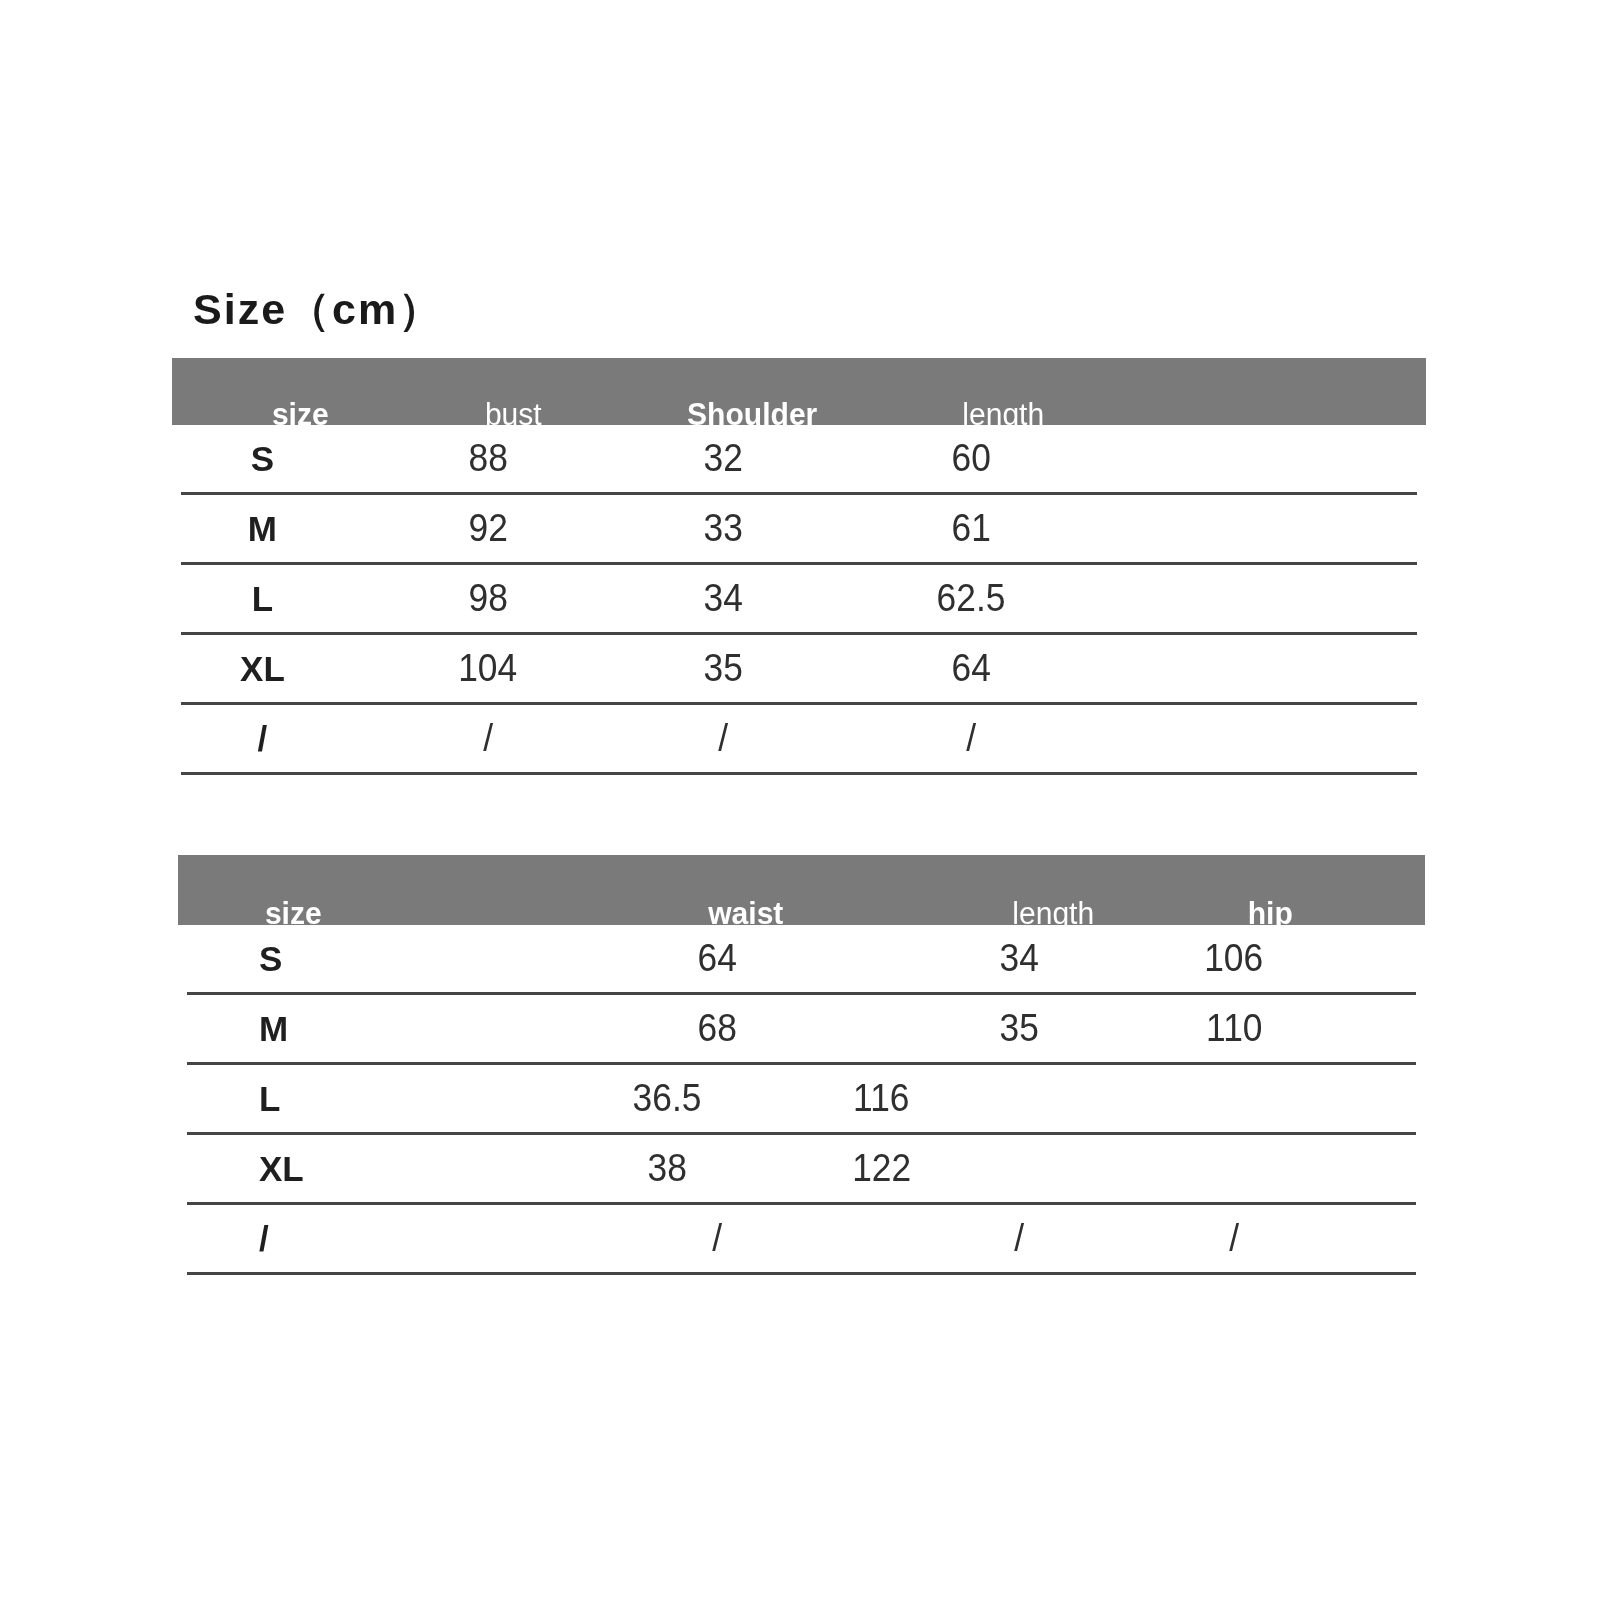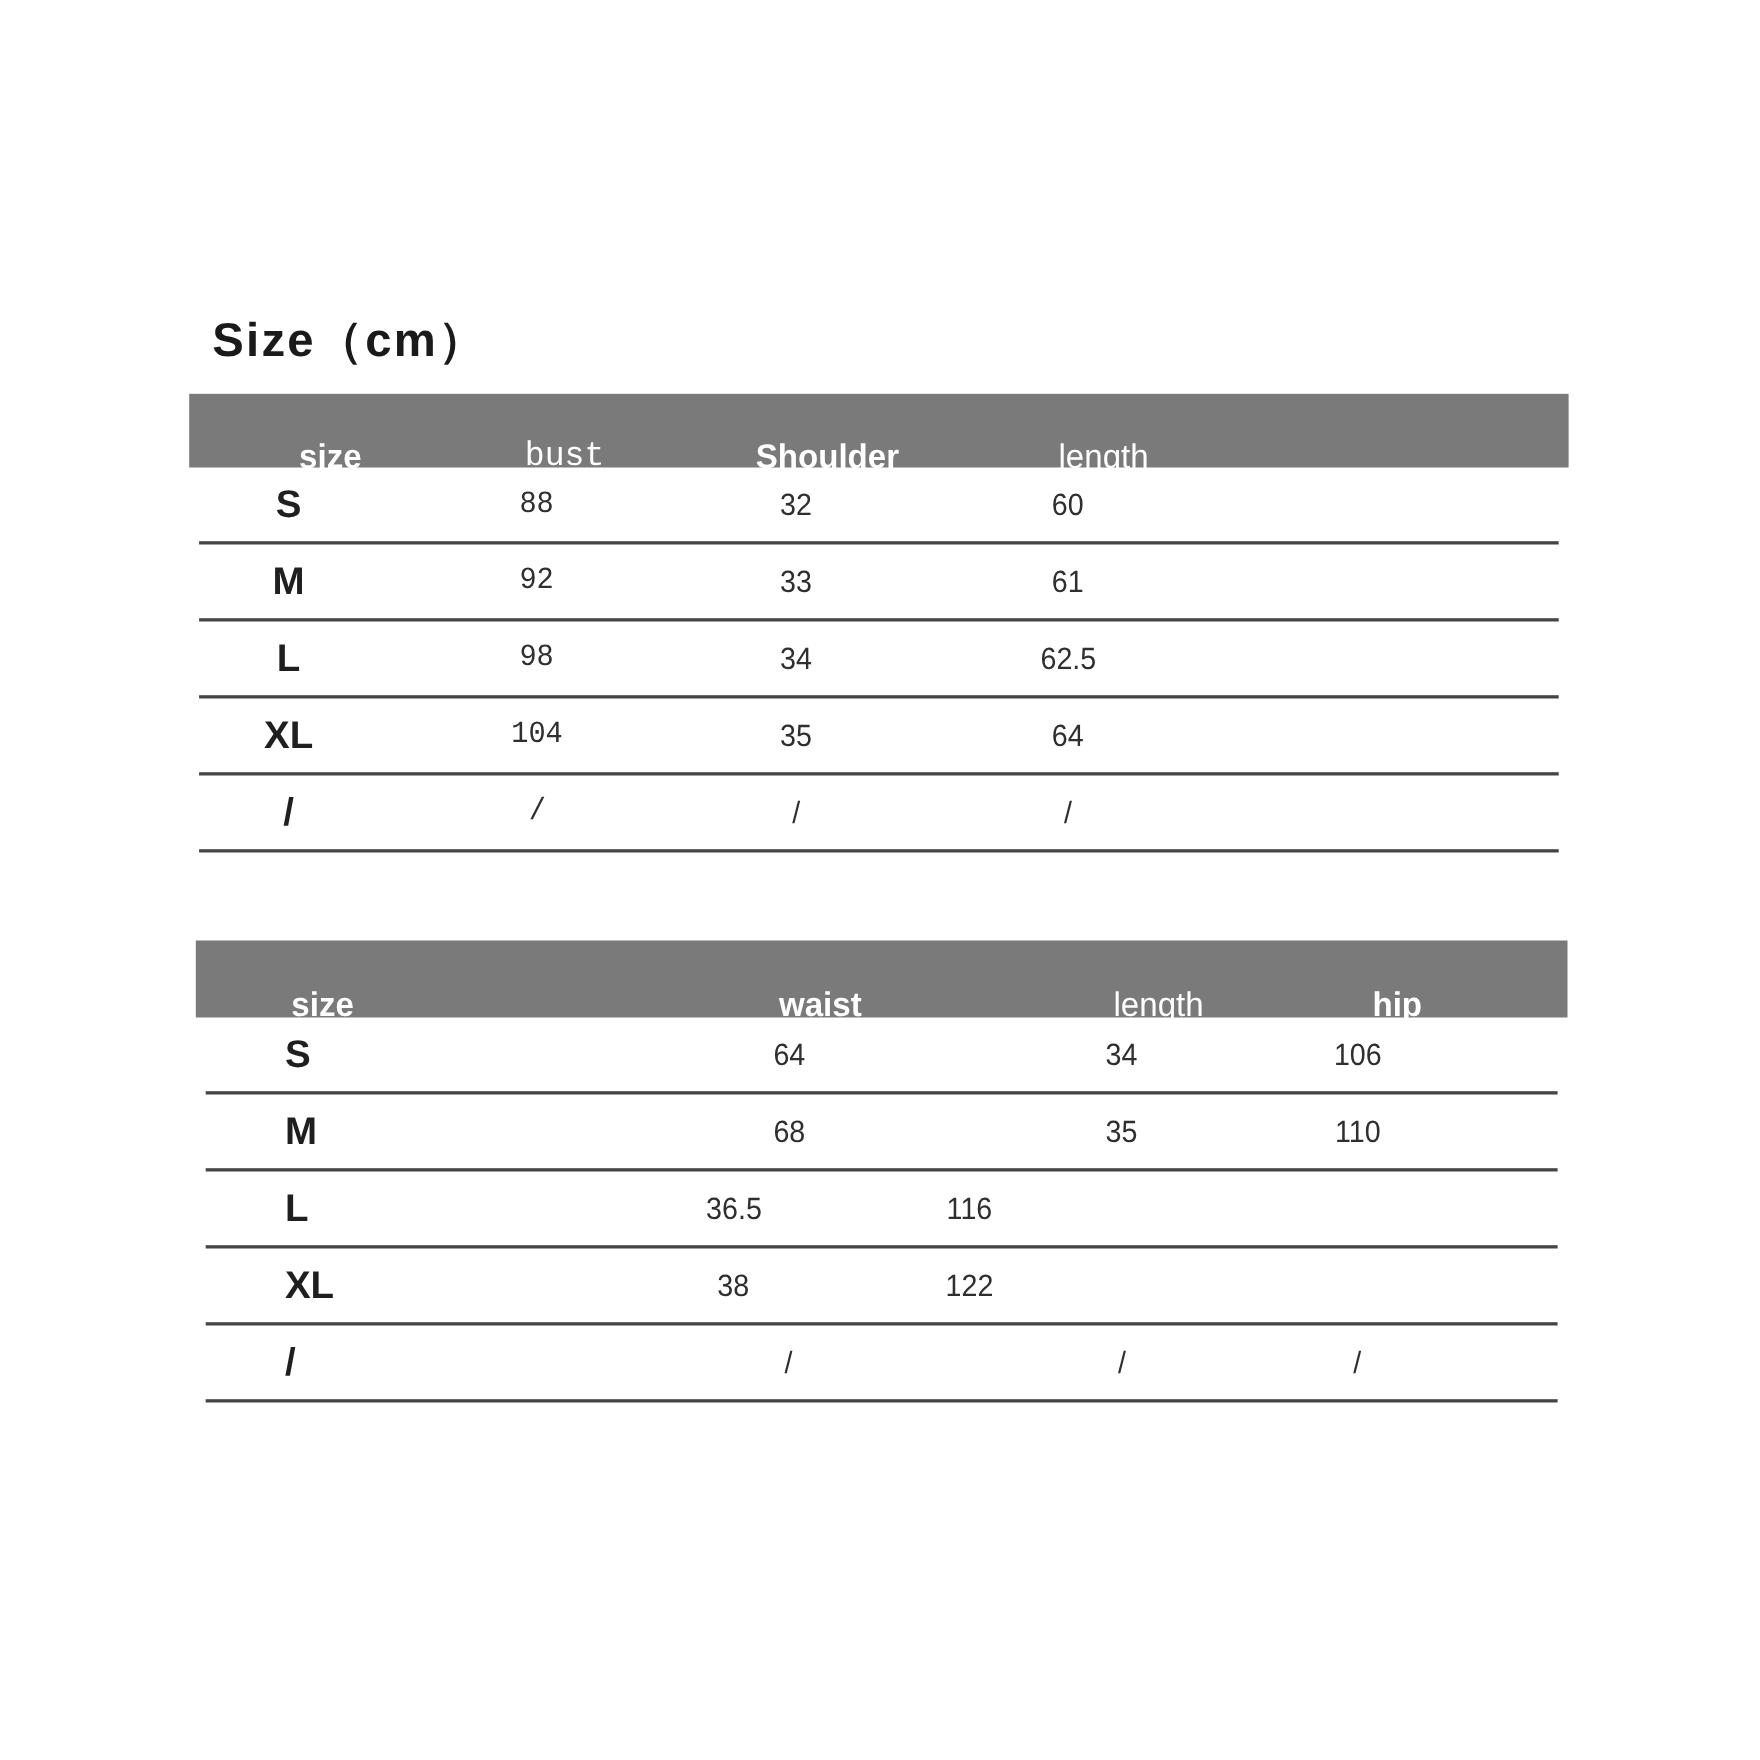--- a/index.html
+++ b/index.html
@@ -46,30 +46,30 @@
 
   .tbody{margin:0 9px;}
   .trow{
     display:flex;align-items:center;
     border-bottom:3px solid var(--line);
     box-sizing:border-box;
     height:70px;
   }
   .trow .cell{
     display:flex;align-items:center;justify-content:center;
-    font-size:28px;color:var(--body-text);
+    font-size:38px;color:var(--body-text);
   }
   .trow .cell span{display:inline-block;transform:scaleX(0.93);}
   .trow .c0{font-size:35px;}
   .trow .c0 span{font-weight:700;color:var(--size-text);transform:none;}
   .t1 .trow .c0 span{transform:translateX(-15px);}
 
   
   .t1 .c0{width:15.6%;}
-  .t1 .c1{width:18.5%;font-family:Liberation Mono, monospace;}
+  .t1 .c1{width:18.5%;}
   .t1 .c2{width:19.6%;text-align:right;}
   .t1 .c3{width:20.4%;}
   .t1 .c4{width:25.9%;}
 
   
   .t2 .c0{width:28.8%;box-sizing:border-box;}
   .t2 .c0{justify-content:flex-start;padding-left:72px;}
   .t2 .thead .c0 span{transform:translateX(14px) scaleX(0.97);}
   .t2 .c1{width:28.7%;}
   .t2 .c2{width:20.5%;}

